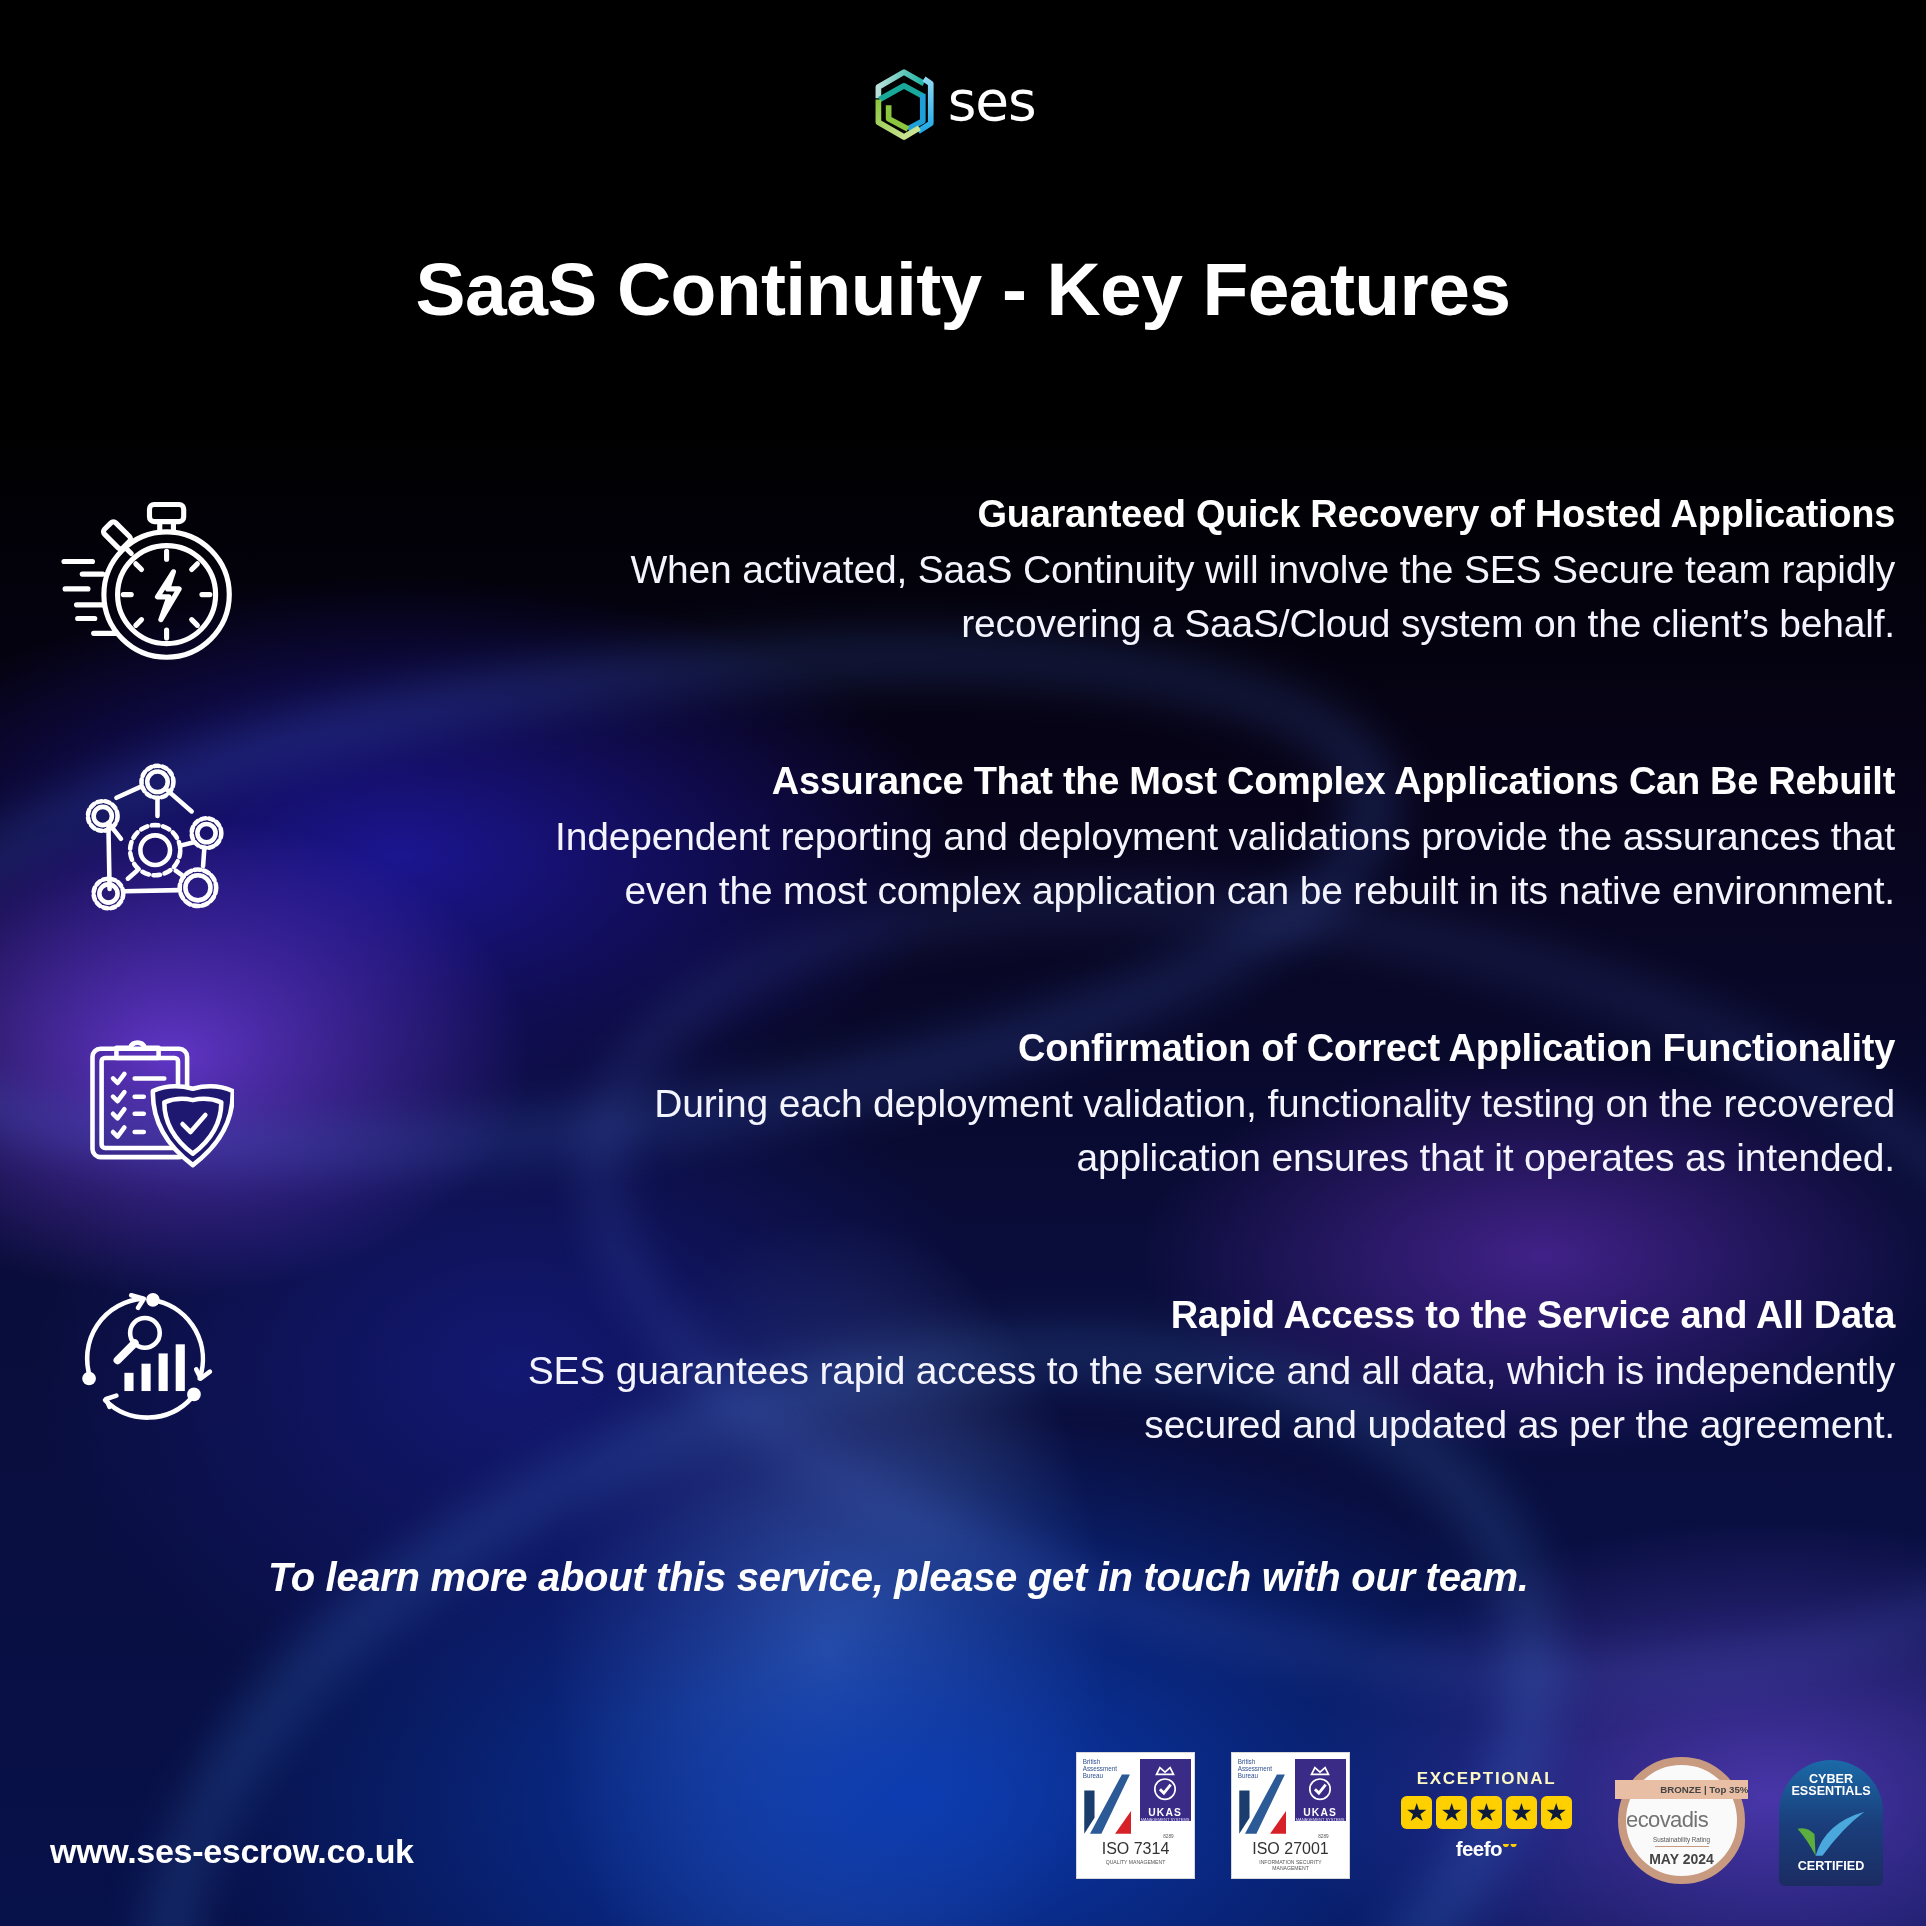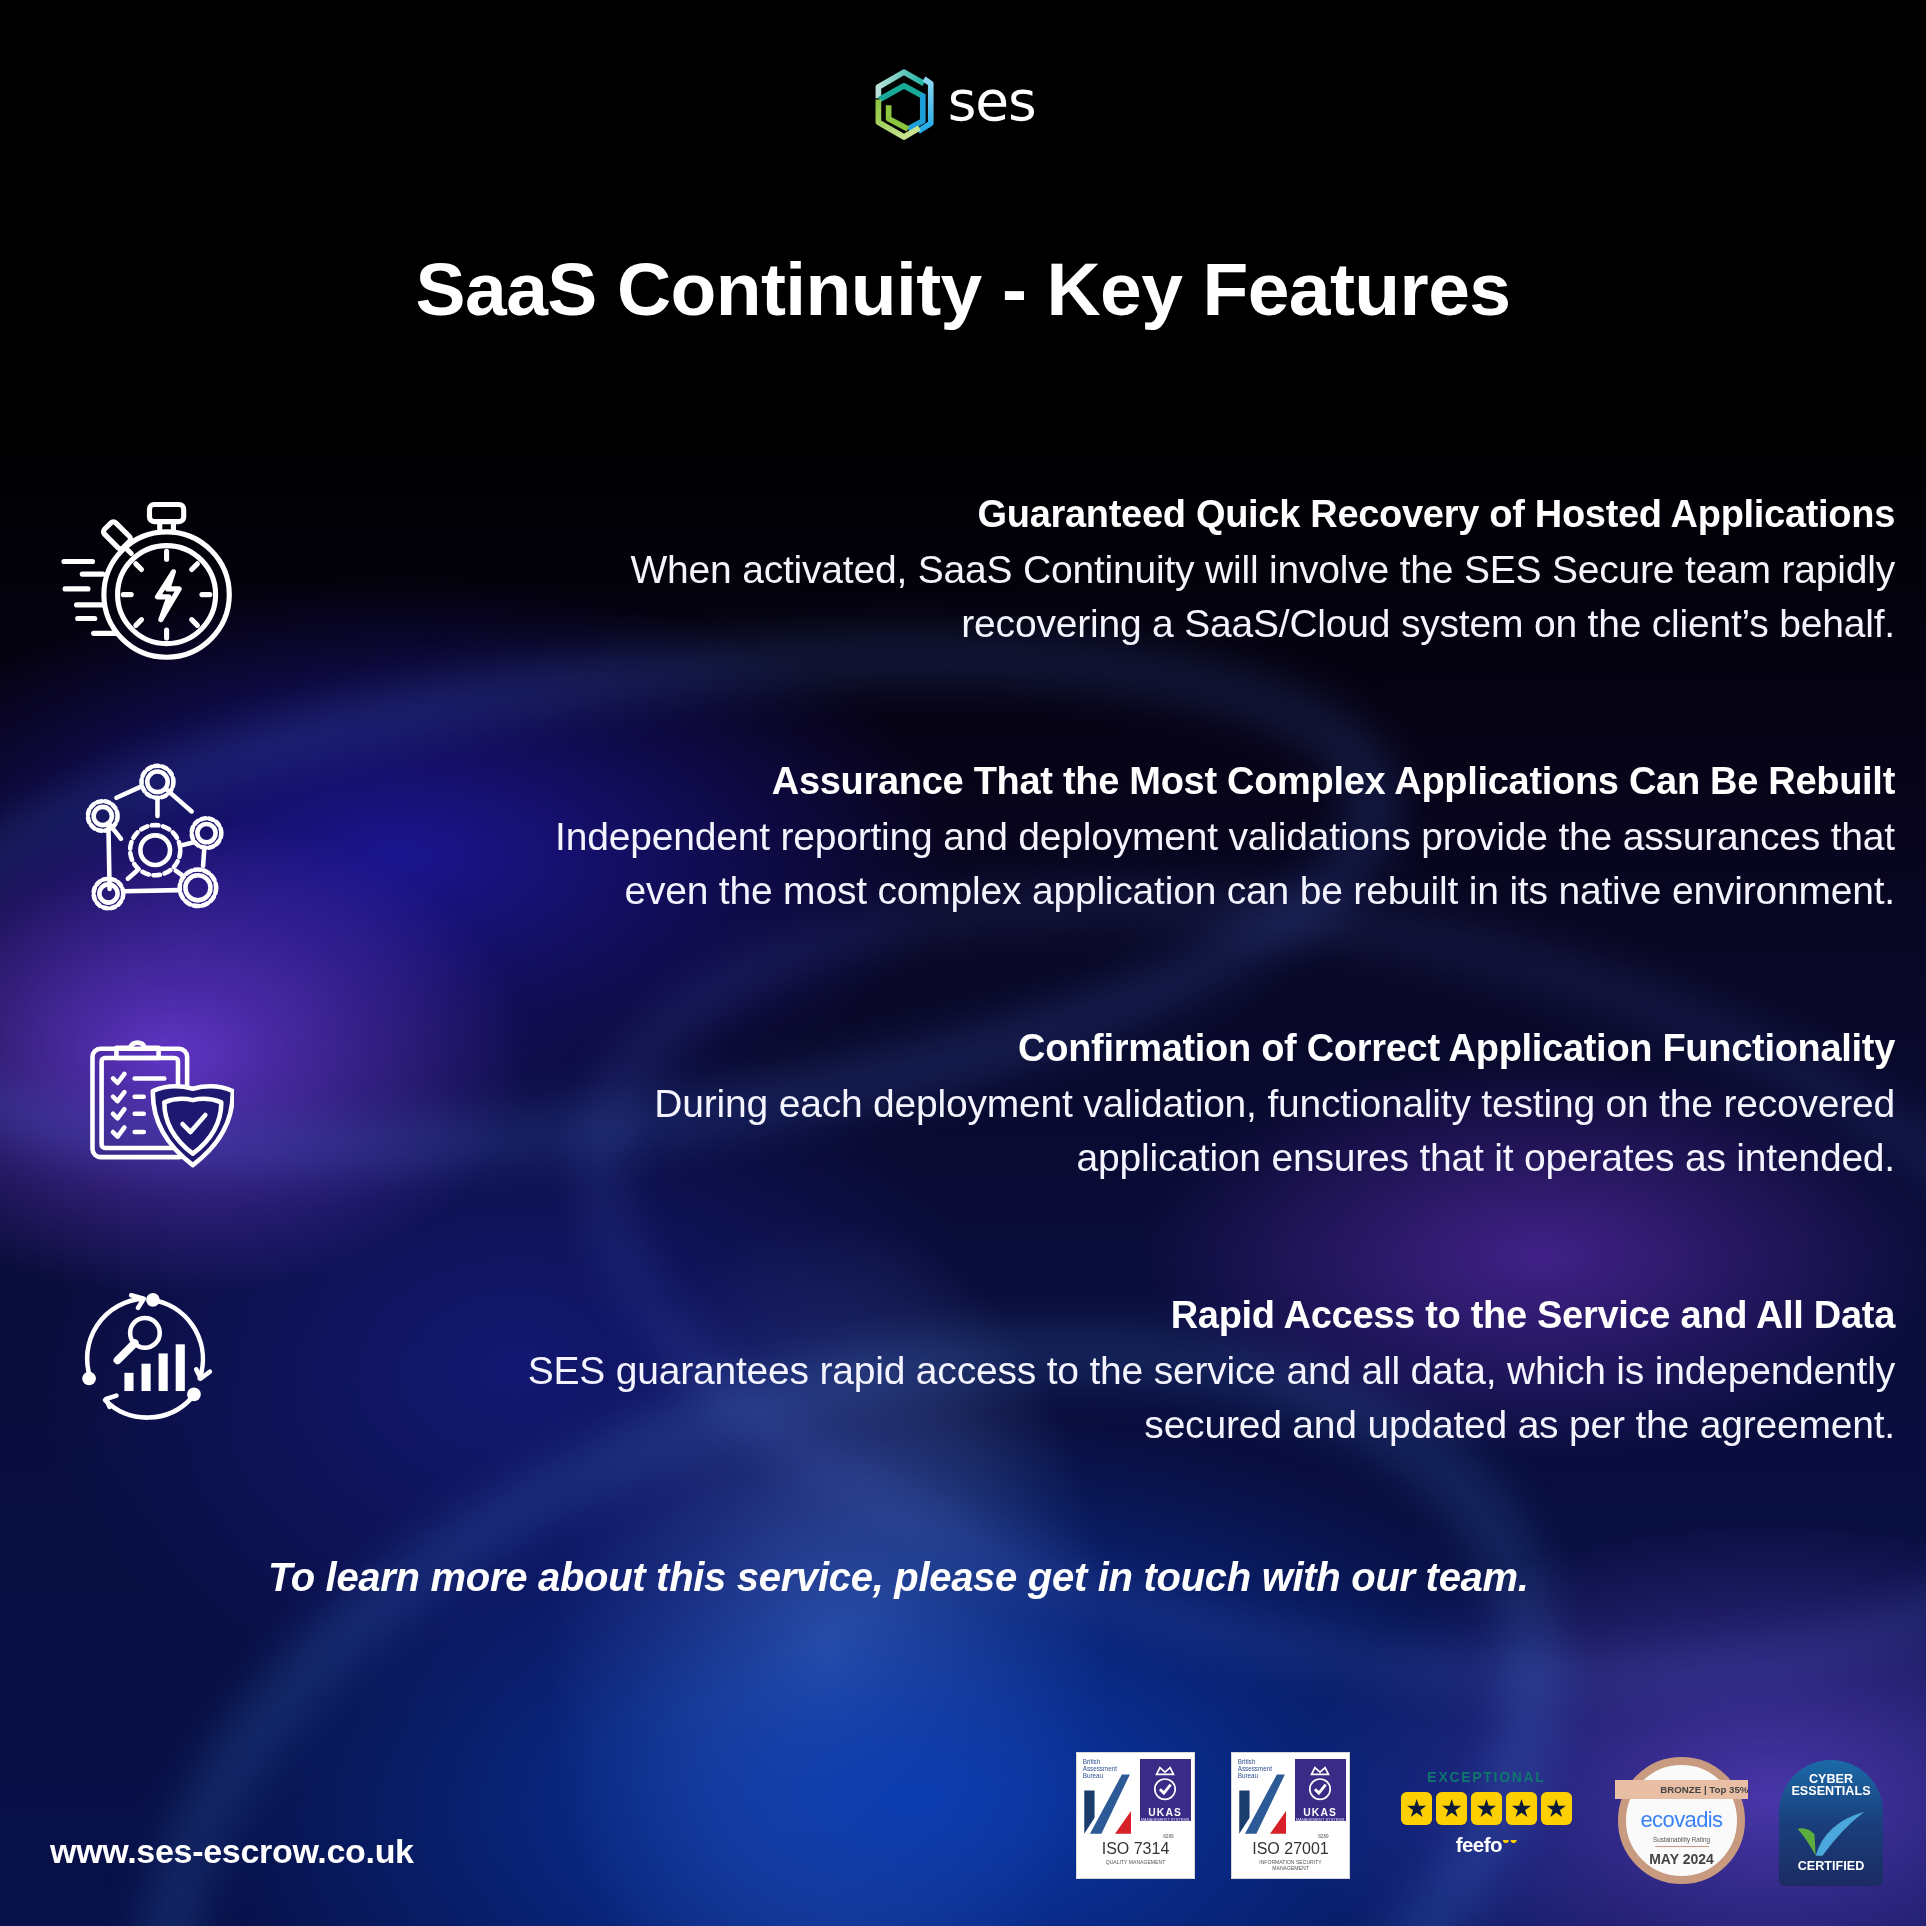--- a/index.html
+++ b/index.html
@@ -62,32 +62,32 @@
   }
   .iso .bab { position: absolute; left: 5.7px; top: 4.6px; font-size: 6.3px; color: #2f4f8f; line-height: 7.4px; }
   .iso .ukas { position: absolute; right: 3.4px; top: 5.7px; width: 51px; height: 62px; background: #3a2b86; }
   .iso .ukas-label { position: absolute; left: 0; right: 0; top: 48px; text-align: center; font-size: 10.3px; font-weight: bold; color: #fff; letter-spacing: 1.1px; }
   .iso .ukas-sub { position: absolute; left: 0; right: 0; top: 59px; text-align: center; font-size: 4px; color: #e0dcff; line-height: 4.6px; }
   .iso .num { position: absolute; right: 20.5px; top: 81px; font-size: 4.6px; color: #555; }
   .iso .std { position: absolute; left: 0; right: 0; top: 87px; text-align: center; font-size: 16px; color: #333; }
   .iso .stdsub { position: absolute; left: 0; right: 0; top: 106px; text-align: center; font-size: 5.1px; color: #555; line-height: 6.3px; }
 
   .feefo { position: absolute; left: 325px; top: 17px; width: 171px; text-align: center; }
-  .feefo .exc { font-size: 14px; font-weight: bold; letter-spacing: 1.7px; color: #0f766e; }
+  .feefo .exc { font-size: 17px; font-weight: bold; letter-spacing: 1.7px; color: #fef9c3; }
   .feefo .stars { display: flex; gap: 3.4px; justify-content: center; margin-top: 6.8px; }
   .feefo .star { width: 33px; height: 33px; background: #ffd000; border-radius: 5.7px; display: flex; align-items: center; justify-content: center; color: #0d1a3a; font-size: 25px; line-height: 1; }
   .feefo .brand { margin-top: 6.8px; font-size: 20.5px; font-weight: bold; color: #fff; letter-spacing: -0.6px; }
   .feefo .brand span { color: #ffd000; font-size: 13.7px; vertical-align: super; }
 
   .ecovadis {
     position: absolute; left: 542px; top: 4.6px; width: 127px; height: 127px; border-radius: 50%;
     background: #fafafa; border: 8px solid #c89a80; box-sizing: border-box;
   }
   .ecovadis .ribbon { position: absolute; left: -11.4px; right: -11.4px; top: 15px; height: 19.4px; background: #e8bfa5; text-align: right; font-size: 9.7px; font-weight: bold; color: #444; line-height: 19.4px; }
-  .ecovadis .name { position: absolute; left: 0; right: 0; top: 42px; text-align: center; font-size: 22px; color: #3b82f6; letter-spacing: -0.6px; }
+  .ecovadis .name { position: absolute; left: 0; right: 0; top: 42px; font-size: 22px; color: #737373; letter-spacing: -0.6px; }
   .ecovadis .sub { position: absolute; left: 0; right: 0; top: 71px; text-align: center; font-size: 6.3px; color: #555; }
   .ecovadis .line { position: absolute; left: 28.5px; right: 28.5px; top: 81px; height: 1.1px; background: #c89a80; }
   .ecovadis .date { position: absolute; left: 0; right: 0; top: 86px; text-align: center; font-size: 14px; font-weight: bold; color: #444; }
 
   .cyber {
     position: absolute; left: 703px; top: 8px; width: 104px; height: 126px; border-radius: 52px 52px 5.7px 5.7px;
     background: linear-gradient(180deg, #1b6aa8 0%, #1a3f7c 50%, #1b2c62 100%);
   }
   .cyber .t1 { position: absolute; left: 0; right: 0; top: 12.6px; text-align: center; font-size: 12.6px; font-weight: bold; line-height: 12.6px; color: #fff; }
   .cyber .t2 { position: absolute; left: 0; right: 0; top: 99px; text-align: center; font-size: 12.6px; font-weight: bold; color: #fff; }

